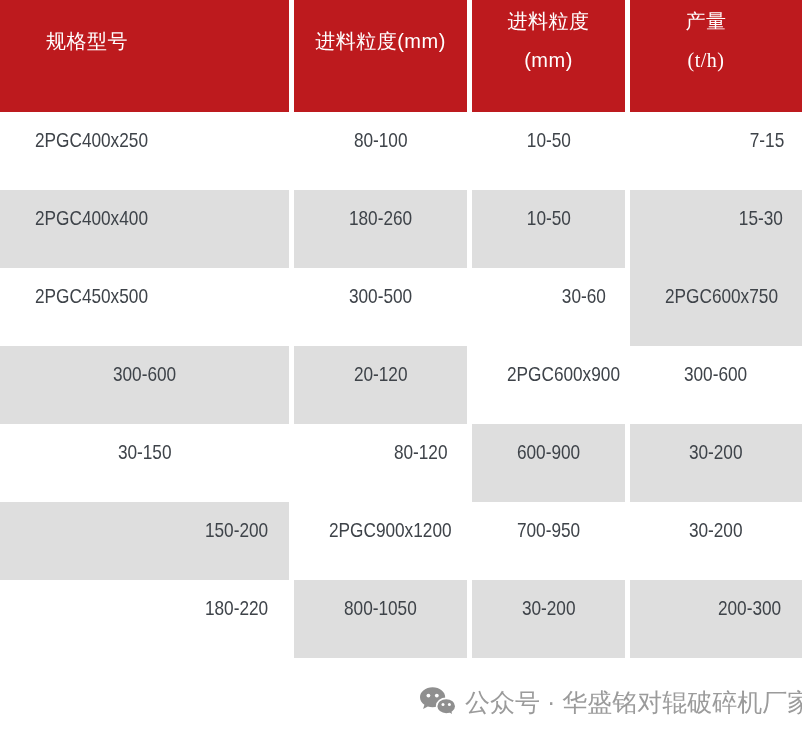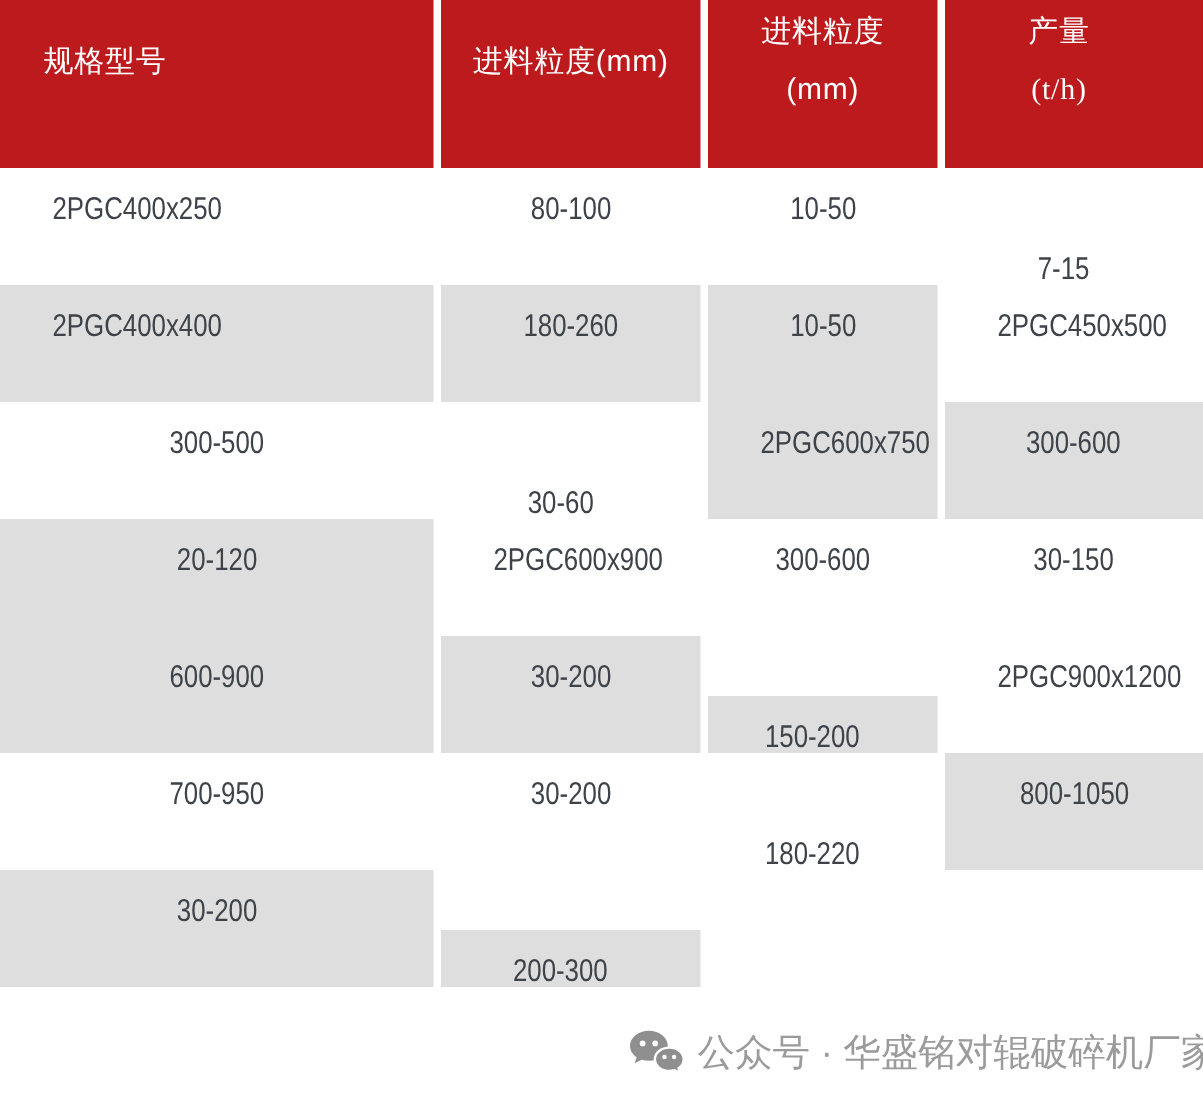--- a/index.html
+++ b/index.html
@@ -32,38 +32,38 @@
     background:var(--header-bg);
     color:var(--header-text);
     display:flex;flex-direction:column;
     justify-content:center;
     padding-bottom:30px;
     font-size:20px;
     line-height:39px;
     letter-spacing:0.5px;
   }
   .header-cell .hline{width:100%;text-align:center;}
-  .header-cell.c0{align-items:flex-start;padding-left:29px;}
+  .header-cell.c0{align-items:flex-start;padding-left:46px;}
   .header-cell.c0 .hline{text-align:left;}
   .header-cell.c3{padding-right:20px;font-family:Liberation Serif, serif;}
 
   
   .data-cell{
     background:var(--row-bg);
     color:var(--cell-text);
     display:flex;align-items:flex-start;
     padding-top:13px;
     font-size:21px;
     line-height:29px;
     white-space:nowrap;
   }
   .data-cell.alt{background:var(--row-alt-bg);}
   .data-cell.c0{justify-content:flex-start;padding-left:35px;}
   .data-cell.c1,.data-cell.c2{justify-content:center;}
-  .data-cell.c3{justify-content:center;padding-right:14px;margin-top:40px;}
+  .data-cell.c3{justify-content:flex-end;padding-right:14px;}
   .txt{display:inline-block;transform:scaleX(0.82);transform-origin:center top;}
   .data-cell.c0 .txt{transform-origin:left top;}
 
   
   .watermark{
     position:absolute;
     left:419px;top:683px;
     display:flex;align-items:center;
     gap:9px;
     color:var(--watermark);
@@ -107,20 +107,23 @@
       </div>
       <div class="cell data-cell c0 alt">
         <span class="txt">2PGC400x400</span>
       </div>
       <div class="cell data-cell c1 alt">
         <span class="txt">180-260</span>
       </div>
       <div class="cell data-cell c2 alt">
         <span class="txt">10-50</span>
       </div>
+      <div class="cell data-cell c3 alt">
+        <span class="txt">15-30</span>
+      </div>
       <div class="cell data-cell c0">
         <span class="txt">2PGC450x500</span>
       </div>
       <div class="cell data-cell c1">
         <span class="txt">300-500</span>
       </div>
       <div class="cell data-cell c3">
         <span class="txt">30-60</span>
       </div>
       <div class="cell data-cell c0 alt">
@@ -133,20 +136,23 @@
         <span class="txt">20-120</span>
       </div>
       <div class="cell data-cell c0">
         <span class="txt">2PGC600x900</span>
       </div>
       <div class="cell data-cell c1">
         <span class="txt">300-600</span>
       </div>
       <div class="cell data-cell c2">
         <span class="txt">30-150</span>
+      </div>
+      <div class="cell data-cell c3">
+        <span class="txt">80-120</span>
       </div>
       <div class="cell data-cell c1 alt">
         <span class="txt">600-900</span>
       </div>
       <div class="cell data-cell c2 alt">
         <span class="txt">30-200</span>
       </div>
       <div class="cell data-cell c3 alt">
         <span class="txt">150-200</span>
       </div>

